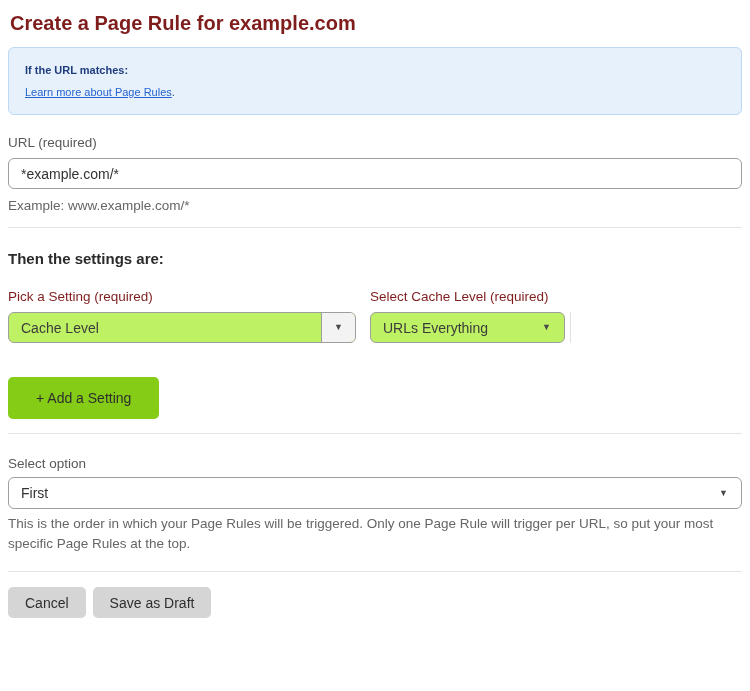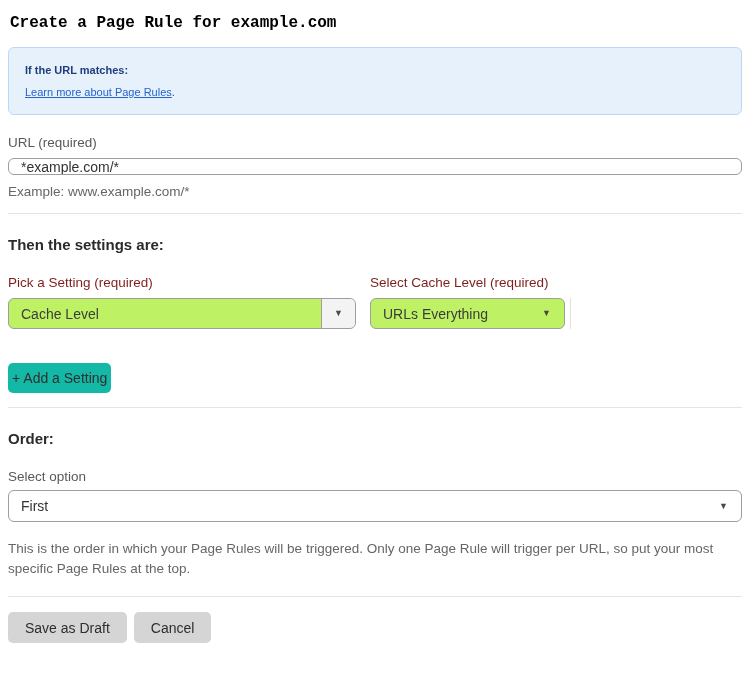--- a/index.html
+++ b/index.html
@@ -6,26 +6,25 @@
   html, body { width: 750px; height: 691px; background: #ffffff; }
   body {
     font-family: "Liberation Sans", "DejaVu Sans", sans-serif;
     color: #2f2f2f;
     overflow: hidden;
   }
   .container { padding: 0 8px; }
 
   .page-title {
     padding-top: 11px;
-    font-size: 16px;
+    font-size: 20px;
     font-weight: bold;
     line-height: 24px;
-    color: #000000;
+    color: #7f1d1d;
     padding-left: 2px;
-    font-family: Liberation Mono, monospace;
   }
 
   
   .info-box {
     margin-top: 12px;
     background: #e7f1fc;
     border: 1px solid #bcd8f5;
     border-radius: 6px;
     padding: 11px 16px;
     color: #1f3d7d;
@@ -43,21 +42,21 @@
     margin-top: 20px;
     font-size: 13.5px;
     line-height: 15px;
     color: #595959;
   }
 
   .text-input {
     display: block;
     margin-top: 8px;
     width: 100%;
-    height: 17px;
+    height: 31px;
     border: 1px solid #9e9e9e;
     border-radius: 6px;
     padding: 0 12px;
     font-family: "Liberation Sans", "DejaVu Sans", sans-serif;
     font-size: 14px;
     color: #333333;
     background: #ffffff;
     outline: none;
   }
 
@@ -129,24 +128,24 @@
     height: 31px;
     background: #e0e0e0;
     margin-left: 5px;
     margin-top: 22px;
     align-self: flex-start;
   }
 
   .add-setting-btn {
     margin-top: 34px;
     display: inline-block;
-    height: 30px;
+    height: 42px;
     line-height: 30px;
-    padding: 0 4px;
-    background: #14b8a6;
+    padding: 0 28px;
+    background: #84cc16;
     border: none;
     border-radius: 5px;
     font-family: "Liberation Sans", "DejaVu Sans", sans-serif;
     font-size: 14px;
     color: #2f2f2f;
     cursor: pointer;
   }
 
   .order-select {
     margin-top: 6px;
@@ -158,21 +157,21 @@
     display: flex;
     align-items: center;
     justify-content: space-between;
     padding: 0 13px 0 12px;
     font-size: 14px;
     color: #333333;
     cursor: pointer;
   }
   .order-select-label { margin-top: 22px; }
   .order-help {
-    margin-top: 17px;
+    margin-top: 5px;
     font-size: 13.5px;
     line-height: 20px;
     color: #666666;
   }
 
   .footer-row {
     margin-top: 15px;
     display: flex;
     align-items: center;
   }
@@ -229,29 +228,28 @@
         </div>
       </div>
     </div>
     <div class="vert-divider"></div>
   </div>
 
   <button class="add-setting-btn">+ Add a Setting</button>
 
   <hr class="divider divider-2">
 
-  <div class="section-heading">Order:</div>
 
   <div class="field-label order-select-label">Select option</div>
   <div class="order-select">
     <span>First</span>
     <span class="arrow-glyph">▼</span>
   </div>
   <div class="order-help">This is the order in which your Page Rules will be triggered. Only one Page Rule will trigger per URL, so put your most specific Page Rules at the top.</div>
 
   <hr class="divider divider-3">
 
   <div class="footer-row">
+    <button class="btn btn-gray">Cancel</button>
     <button class="btn btn-gray">Save as Draft</button>
-    <button class="btn btn-gray">Cancel</button>
   </div>
 
 </div>
 
 </body></html>

